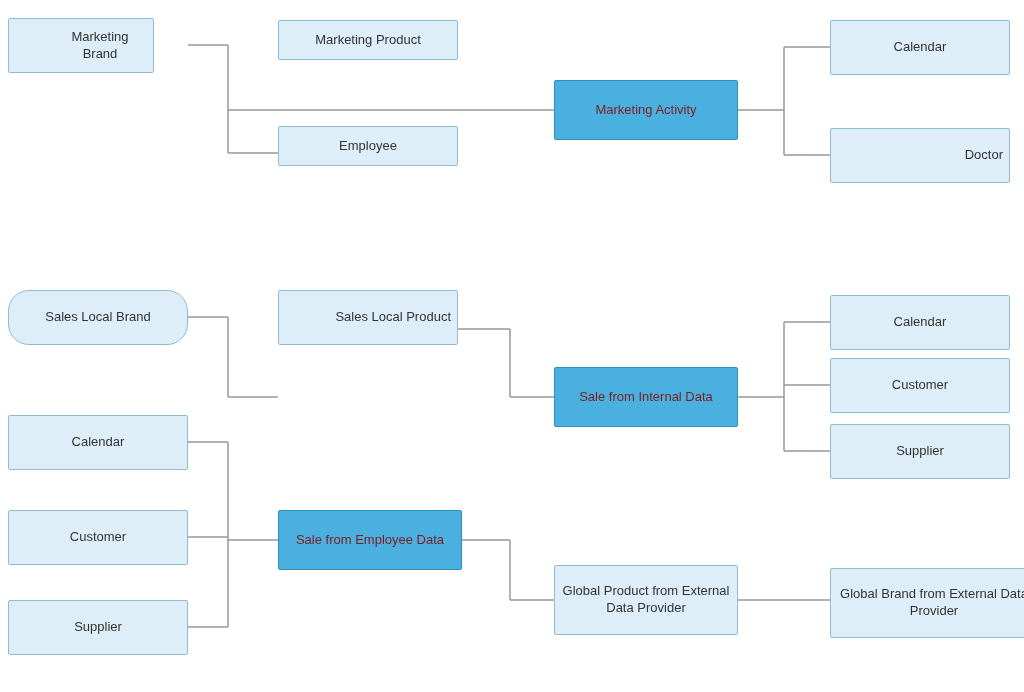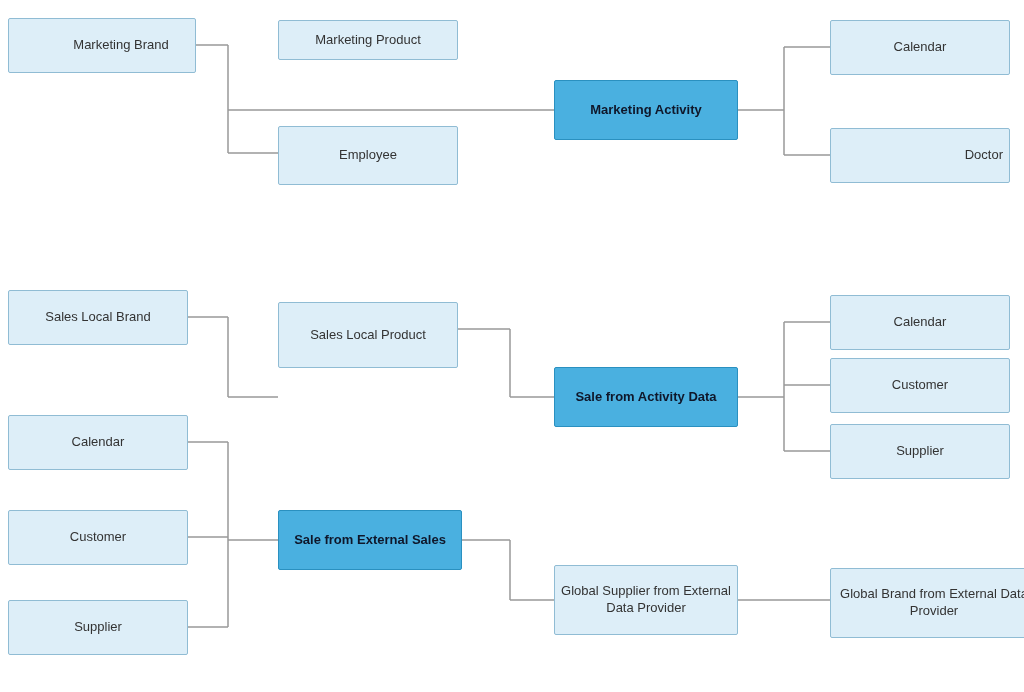--- a/index.html
+++ b/index.html
@@ -29,22 +29,22 @@
       padding: 6px;
       line-height: 1.3;
     }
     .node-light {
       background: #ddeef8;
       border-color: #90bcd4;
     }
     .node-blue {
       background: #4ab0e0;
       border-color: #2a90c0;
-      color: #0f172a;
-      font-weight: bold;
+      color: #7f1d1d;
+      font-weight: normal;
     }
     svg.lines {
       position: absolute;
       top: 0; left: 0;
       width: 1024px;
       height: 692px;
       pointer-events: none;
     }
     svg.lines line {
       stroke: #999;
@@ -90,47 +90,47 @@
     <line x1="228" y1="442" x2="228" y2="627"></line>
     <line x1="228" y1="540" x2="278" y2="540"></line>
 
     <line x1="462" y1="540" x2="510" y2="540"></line>
     <line x1="510" y1="540" x2="510" y2="600"></line>
     <line x1="510" y1="600" x2="554" y2="600"></line>
 
     <line x1="738" y1="600" x2="830" y2="600"></line>
   </svg>
 
-  <div class="node node-light" style="left:8px;top:18px;width:188px;height:55px;padding-left:44px;">
+  <div class="node node-light" style="left:8px;top:18px;width:146px;height:55px;padding-left:44px;">
     <span>Marketing Brand</span>
   </div>
   <div class="node node-light" style="left:278px;top:20px;width:180px;height:40px;">
     <span>Marketing Product</span>
   </div>
-  <div class="node node-light" style="left:278px;top:126px;width:180px;height:59px;">
+  <div class="node node-light" style="left:278px;top:126px;width:180px;height:40px;">
     <span>Employee</span>
   </div>
   <div class="node node-blue" style="left:554px;top:80px;width:184px;height:60px;">
     <span>Marketing Activity</span>
   </div>
   <div class="node node-light" style="left:830px;top:20px;width:180px;height:55px;">
     <span>Calendar</span>
   </div>
   <div class="node node-light" style="left:830px;top:128px;width:180px;height:55px;justify-content:flex-end;">
     <span>Doctor</span>
   </div>
 
-  <div class="node node-light" style="left:8px;top:290px;width:180px;height:55px;">
+  <div class="node node-light" style="left:8px;top:290px;width:180px;height:55px;border-radius:21px;">
     <span>Sales Local Brand</span>
   </div>
-  <div class="node node-light" style="left:278px;top:302px;width:180px;height:66px;">
+  <div class="node node-light" style="left:278px;top:290px;width:180px;height:55px;justify-content:flex-end;">
     <span>Sales Local Product</span>
   </div>
   <div class="node node-blue" style="left:554px;top:367px;width:184px;height:60px;">
-    <span>Sale from Activity Data</span>
+    <span>Sale from Internal Data</span>
   </div>
   <div class="node node-light" style="left:830px;top:295px;width:180px;height:55px;">
     <span>Calendar</span>
   </div>
   <div class="node node-light" style="left:830px;top:358px;width:180px;height:55px;">
     <span>Customer</span>
   </div>
   <div class="node node-light" style="left:830px;top:424px;width:180px;height:55px;">
     <span>Supplier</span>
   </div>
@@ -138,21 +138,21 @@
   <div class="node node-light" style="left:8px;top:415px;width:180px;height:55px;">
     <span>Calendar</span>
   </div>
   <div class="node node-light" style="left:8px;top:510px;width:180px;height:55px;">
     <span>Customer</span>
   </div>
   <div class="node node-light" style="left:8px;top:600px;width:180px;height:55px;">
     <span>Supplier</span>
   </div>
   <div class="node node-blue" style="left:278px;top:510px;width:184px;height:60px;">
-    <span>Sale from External Sales</span>
+    <span>Sale from Employee Data</span>
   </div>
   <div class="node node-light" style="left:554px;top:565px;width:184px;height:70px;">
-    <span>Global Supplier from External Data Provider</span>
+    <span>Global Product from External Data Provider</span>
   </div>
   <div class="node node-light" style="left:830px;top:568px;width:208px;height:70px;">
     <span>Global Brand from External Data Provider</span>
   </div>
 </div>
 
 </body></html>

